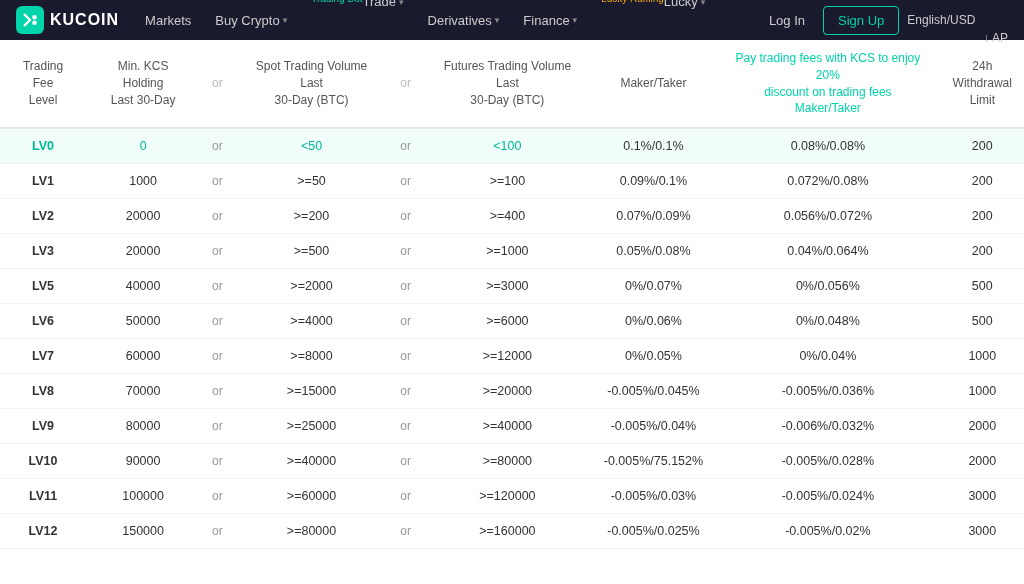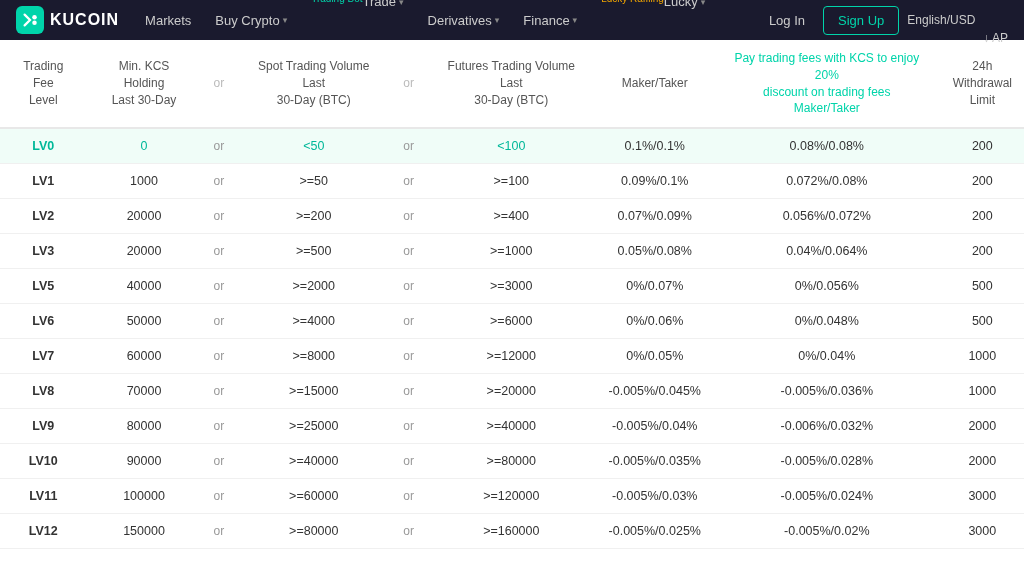--- a/index.html
+++ b/index.html
@@ -336,21 +336,21 @@
     <td>-0.006%/0.032%</td>
     <td>2000</td>
   </tr>
         <tr>
     <td class="level-cell ">LV10</td>
     <td class="">90000</td>
     <td class="gray-cell">or</td>
     <td class="">&gt;=40000</td>
     <td class="gray-cell">or</td>
     <td class="">&gt;=80000</td>
-    <td>-0.005%/0.035%</td>
+    <td>-0.005%/75.152%</td>
     <td>-0.005%/0.028%</td>
     <td>2000</td>
   </tr>
         <tr>
     <td class="level-cell ">LV11</td>
     <td class="">100000</td>
     <td class="gray-cell">or</td>
     <td class="">&gt;=60000</td>
     <td class="gray-cell">or</td>
     <td class="">&gt;=120000</td>

